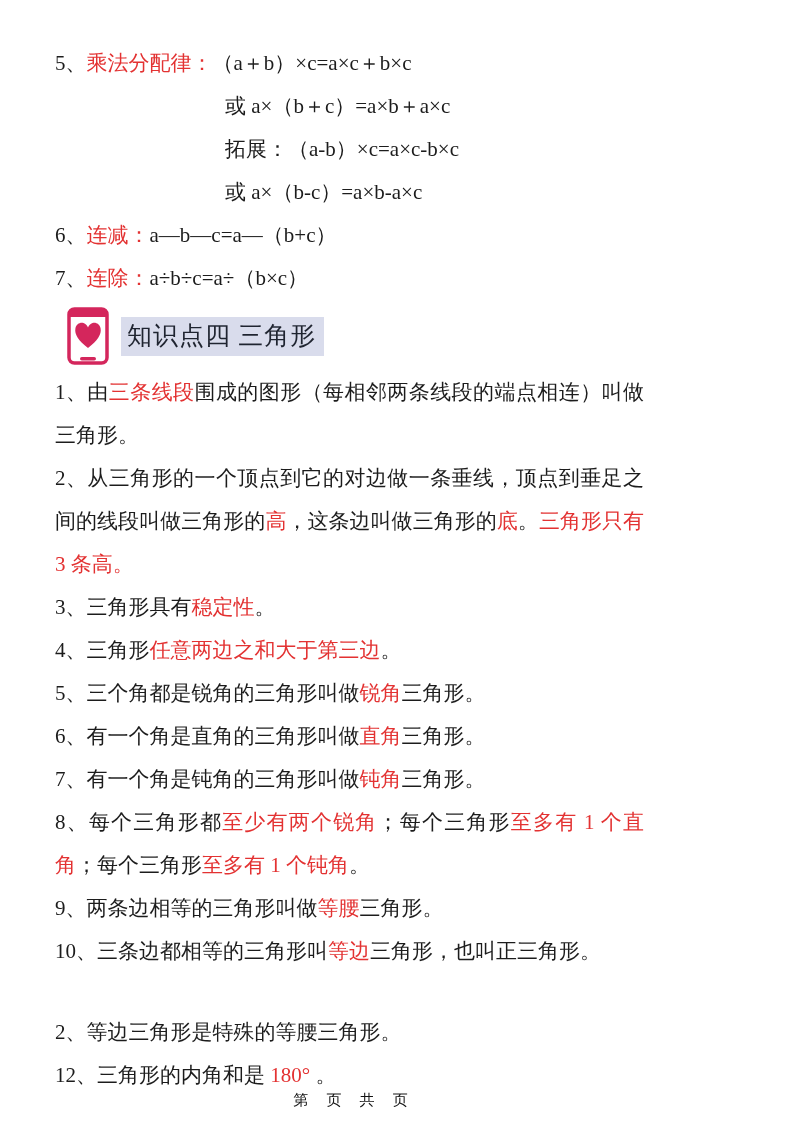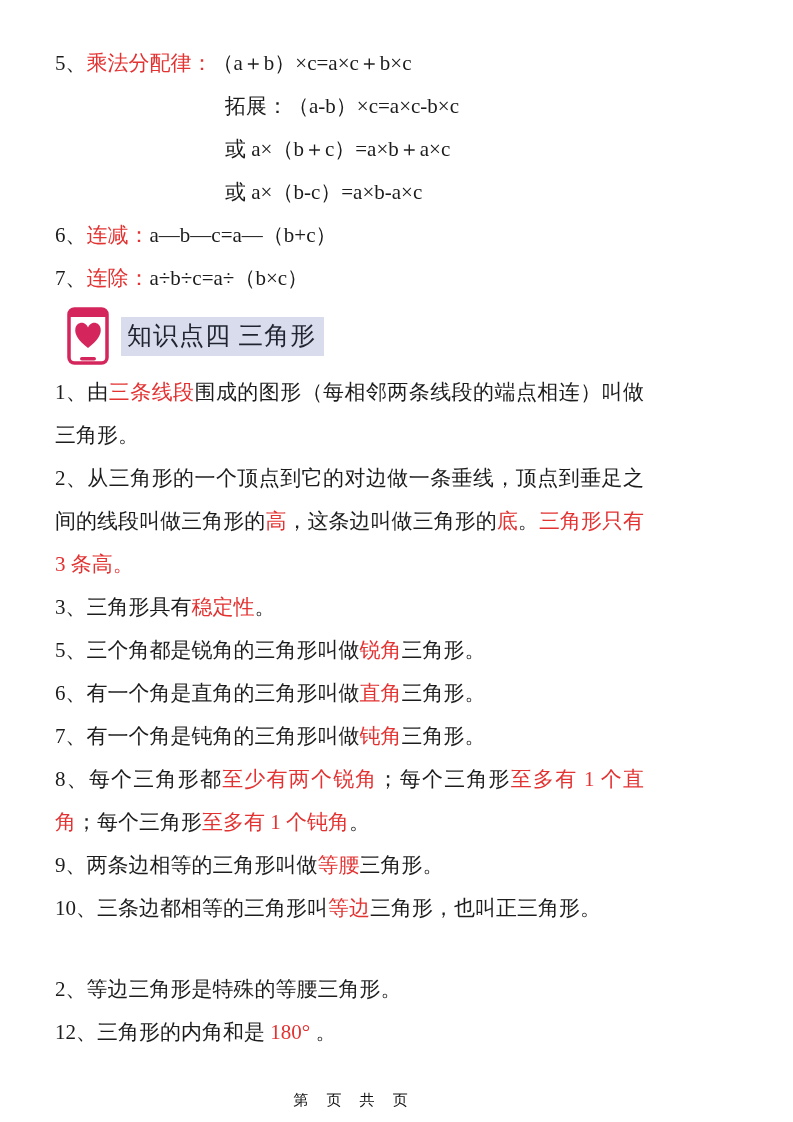--- a/index.html
+++ b/index.html
@@ -56,41 +56,42 @@
     color: #111;
   }
 </style>
 </head>
 <body>
 
 <div class="page">
 
   <div class="formulas">
       <div class="line"><span>5、</span><span class="red">乘法分配律：</span><span>（a＋b）×c=a×c＋b×c</span></div>
+      <div class="line l-indent"><span>或 a×（b＋c）=a×b＋a×c</span></div>
       <div class="line l-indent"><span>拓展：（a-b）×c=a×c-b×c</span></div>
-      <div class="line l-indent"><span>或 a×（b＋c）=a×b＋a×c</span></div>
       <div class="line l-indent"><span>或 a×（b-c）=a×b-a×c</span></div>
       <div class="line"><span>6、</span><span class="red">连减：</span><span>a—b—c=a—（b+c）</span></div>
       <div class="line"><span>7、</span><span class="red">连除：</span><span>a÷b÷c=a÷（b×c）</span></div>
     </div>
 
   <div class="heading-row">
     <svg class="heading-icon" viewBox="0 0 42 58" xmlns="http://www.w3.org/2000/svg">
       <rect x="2" y="2" width="38" height="54" rx="5.5" fill="#ffffff" stroke="#d4265c" stroke-width="3.5"></rect>
       <path d="M2 7.5 C2 4.5 4.5 2 7.5 2 L34.5 2 C37.5 2 40 4.5 40 7.5 L40 10 L2 10 Z" fill="#d4265c"></path>
       <rect x="13" y="50" width="16" height="3.6" rx="1.8" fill="#d4265c"></rect>
       <path d="M21 41 C 11.5 33.5 7.3 27.2 8.4 21.4 C 9.2 17.3 13 15 16.5 16.1 C 18.6 16.8 20.2 18.4 21 20.4 C 21.8 18.4 23.4 16.8 25.5 16.1 C 29 15 32.8 17.3 33.6 21.4 C 34.7 27.2 30.5 33.5 21 41 Z" fill="#d4265c"></path>
     </svg>
     <span class="heading-title">知识点四 三角形</span>
   </div>
 
   <div class="paras">
       <div class="line"><span>1、由</span><span class="red">三条线段</span><span>围成的图形（每相邻两条线段的端点相连）叫做三角形。</span></div>
       <div class="line"><span>2、从三角形的一个顶点到它的对边做一条垂线，顶点到垂足之间的线段叫做三角形的</span><span class="red">高</span><span>，这条边叫做三角形的</span><span class="red">底</span><span>。</span><span class="red">三角形只有 3 条高。</span></div>
       <div class="line"><span>3、三角形具有</span><span class="red">稳定性</span><span>。</span></div>
+      <div class="line"><span>4、三角形</span><span class="red">任意两边之和大于第三边</span><span>。</span></div>
       <div class="line"><span>5、三个角都是锐角的三角形叫做</span><span class="red">锐角</span><span>三角形。</span></div>
       <div class="line"><span>6、有一个角是直角的三角形叫做</span><span class="red">直角</span><span>三角形。</span></div>
       <div class="line"><span>7、有一个角是钝角的三角形叫做</span><span class="red">钝角</span><span>三角形。</span></div>
       <div class="line"><span>8、每个三角形都</span><span class="red">至少有两个锐角</span><span>；每个三角形</span><span class="red">至多有 1 个直角</span><span>；每个三角形</span><span class="red">至多有 1 个钝角</span><span>。</span></div>
       <div class="line"><span>9、两条边相等的三角形叫做</span><span class="red">等腰</span><span>三角形。</span></div>
       <div class="line"><span>10、三条边都相等的三角形叫</span><span class="red">等边</span><span>三角形，也叫正三角形。</span></div>
       <div class="line gap"><span>2、等边三角形是特殊的等腰三角形。</span></div>
       <div class="line"><span>12、三角形的内角和是 </span><span class="red">180°</span><span> 。</span></div>
     </div>
 

